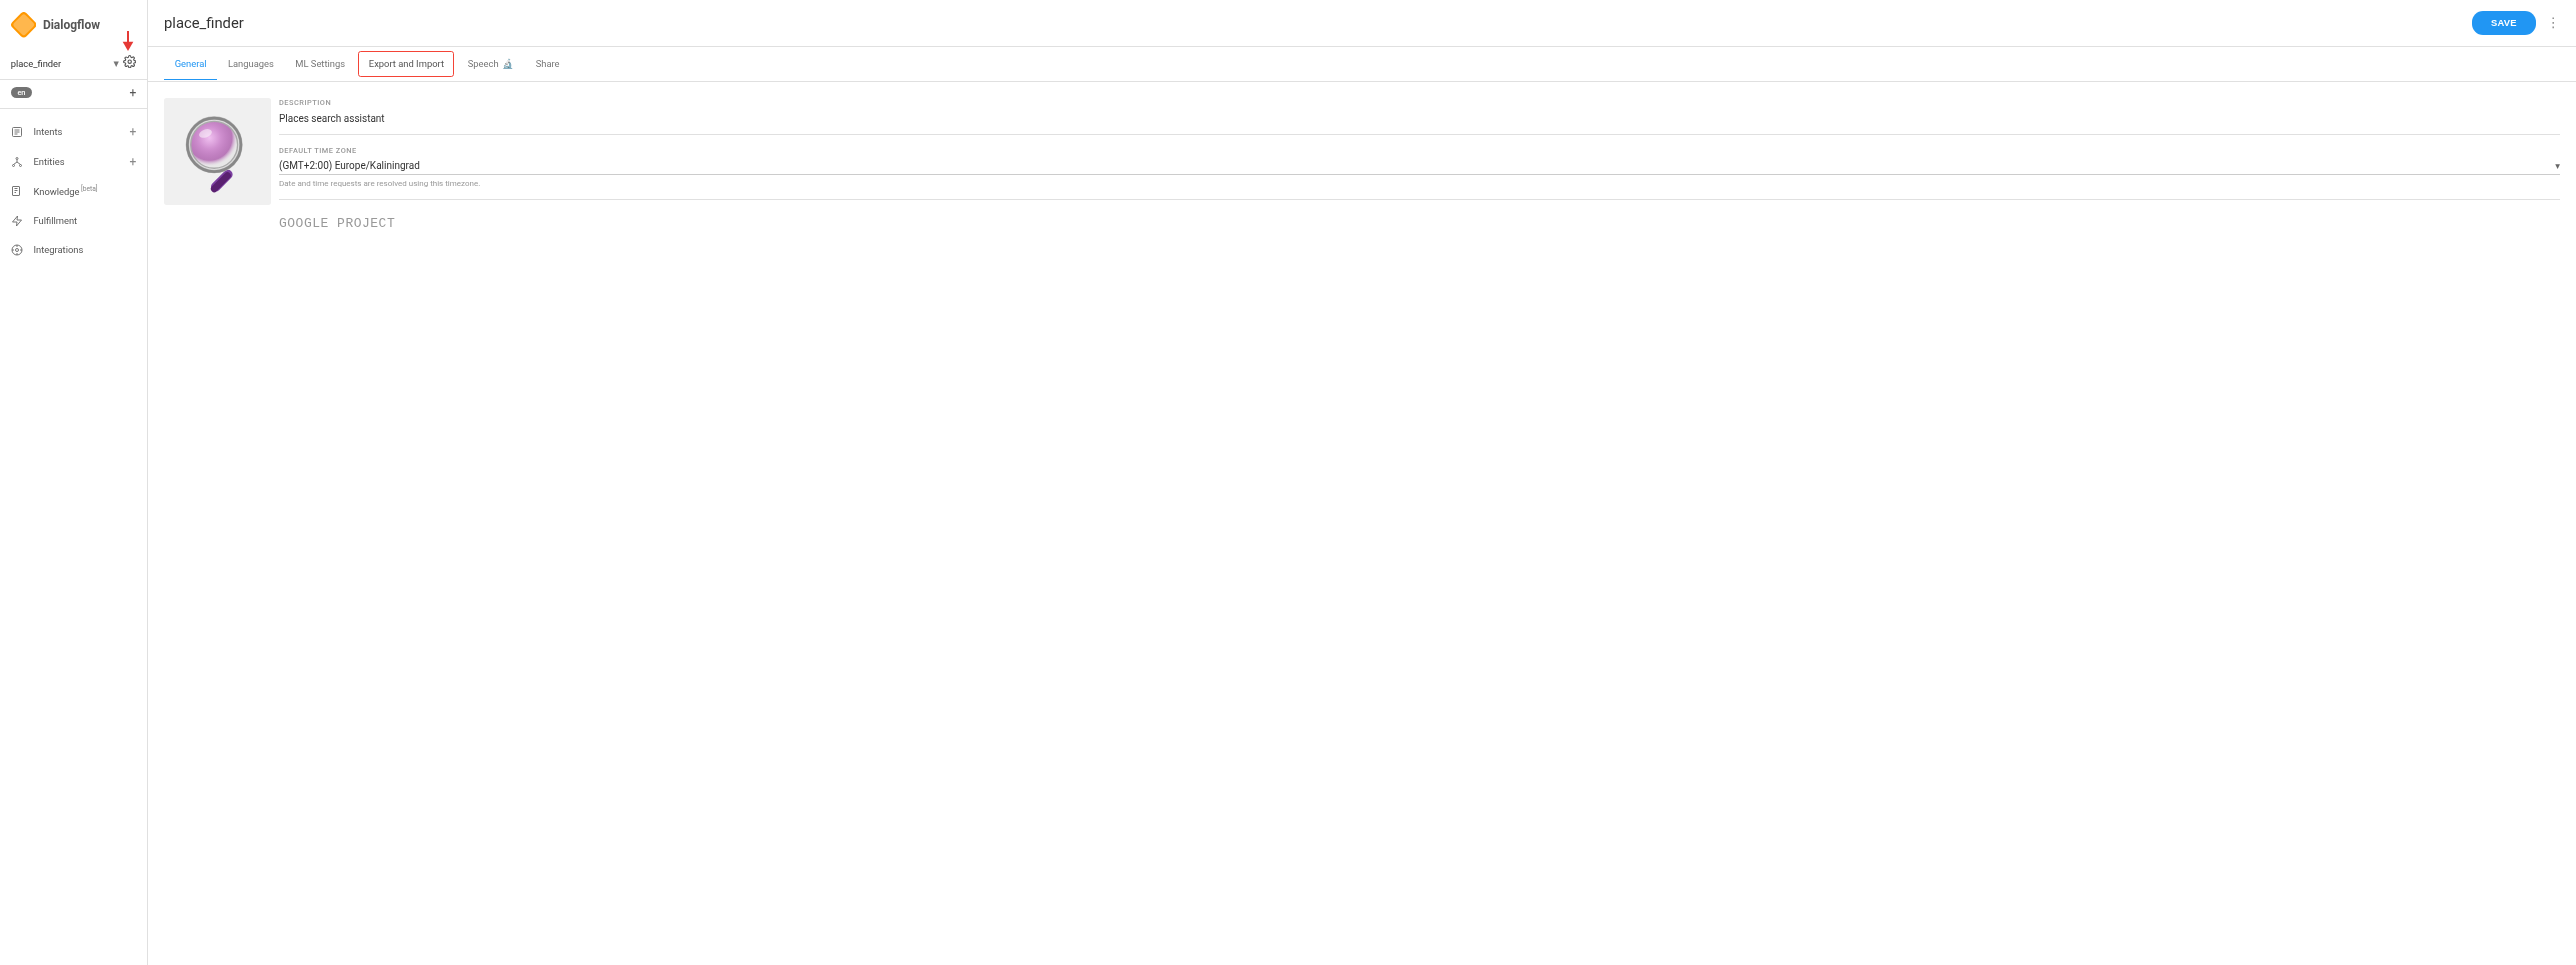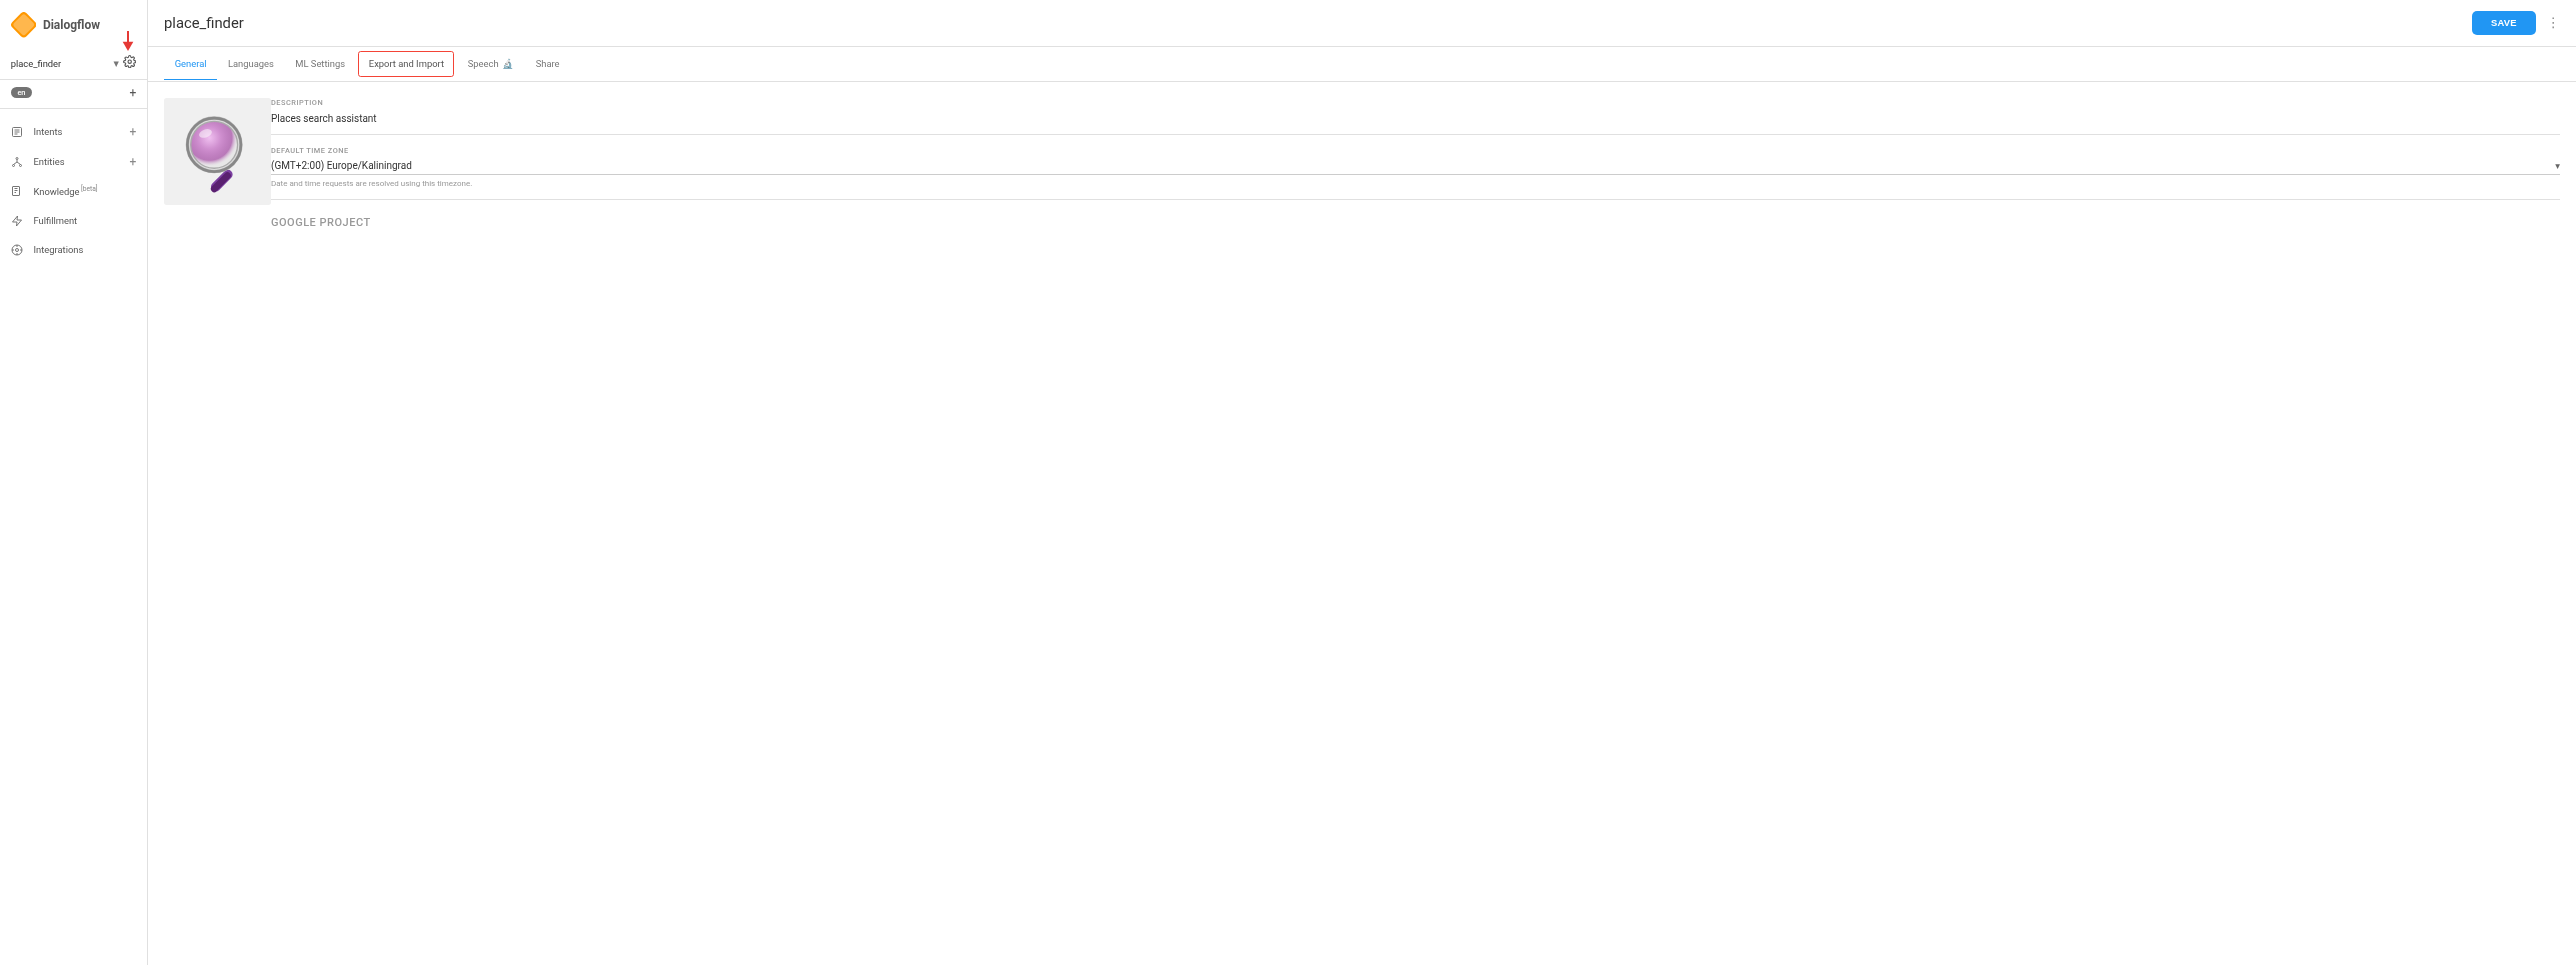--- a/index.html
+++ b/index.html
@@ -163,21 +163,21 @@
       font-size: 14.8px;
       color: #333;
       font-weight: 400;
       flex: 1;
     }
 
     .save-btn {
       background: #2196F3;
       color: #fff;
       border: none;
-      border-radius: 5px;
+      border-radius: 11px;
       padding: 6.7px 19px;
       font-size: 9.4px;
       font-weight: 600;
       cursor: pointer;
       letter-spacing: 0.3px;
     }
 
     .more-icon {
       color: #888;
       font-size: 13.4px;
@@ -219,21 +219,21 @@
 
     
     .content {
       flex: 1;
       overflow-y: auto;
       padding: 16px;
     }
 
     .agent-section {
       display: flex;
-      gap: 0;
+      gap: 8px;
       margin-bottom: 16px;
     }
 
     .agent-image {
       width: 107px;
       height: 107px;
       background: #f0f0f0;
       border-radius: 2.7px;
       display: flex;
       align-items: center;
@@ -289,26 +289,27 @@
       font-size: 9.4px;
     }
 
     .field-hint {
       font-size: 8px;
       color: #999;
       margin-top: 4px;
     }
 
     .google-project-label {
-      font-size: 11px;
+      font-size: 13px;
       color: #999;
       letter-spacing: 0.5px;
       text-transform: uppercase;
       font-weight: 500;
       margin-top: 5.4px;
+      font-family: Liberation Mono, monospace;
     }
   </style>
 </head>
 <body>
 
 <div class="sidebar">
   <div class="sidebar-logo">
 
     <svg class="logo-icon" viewBox="0 0 38 38" xmlns="http://www.w3.org/2000/svg">
       <rect x="4" y="4" width="30" height="30" rx="6" fill="#FF9800" transform="rotate(45 19 19)"></rect>

